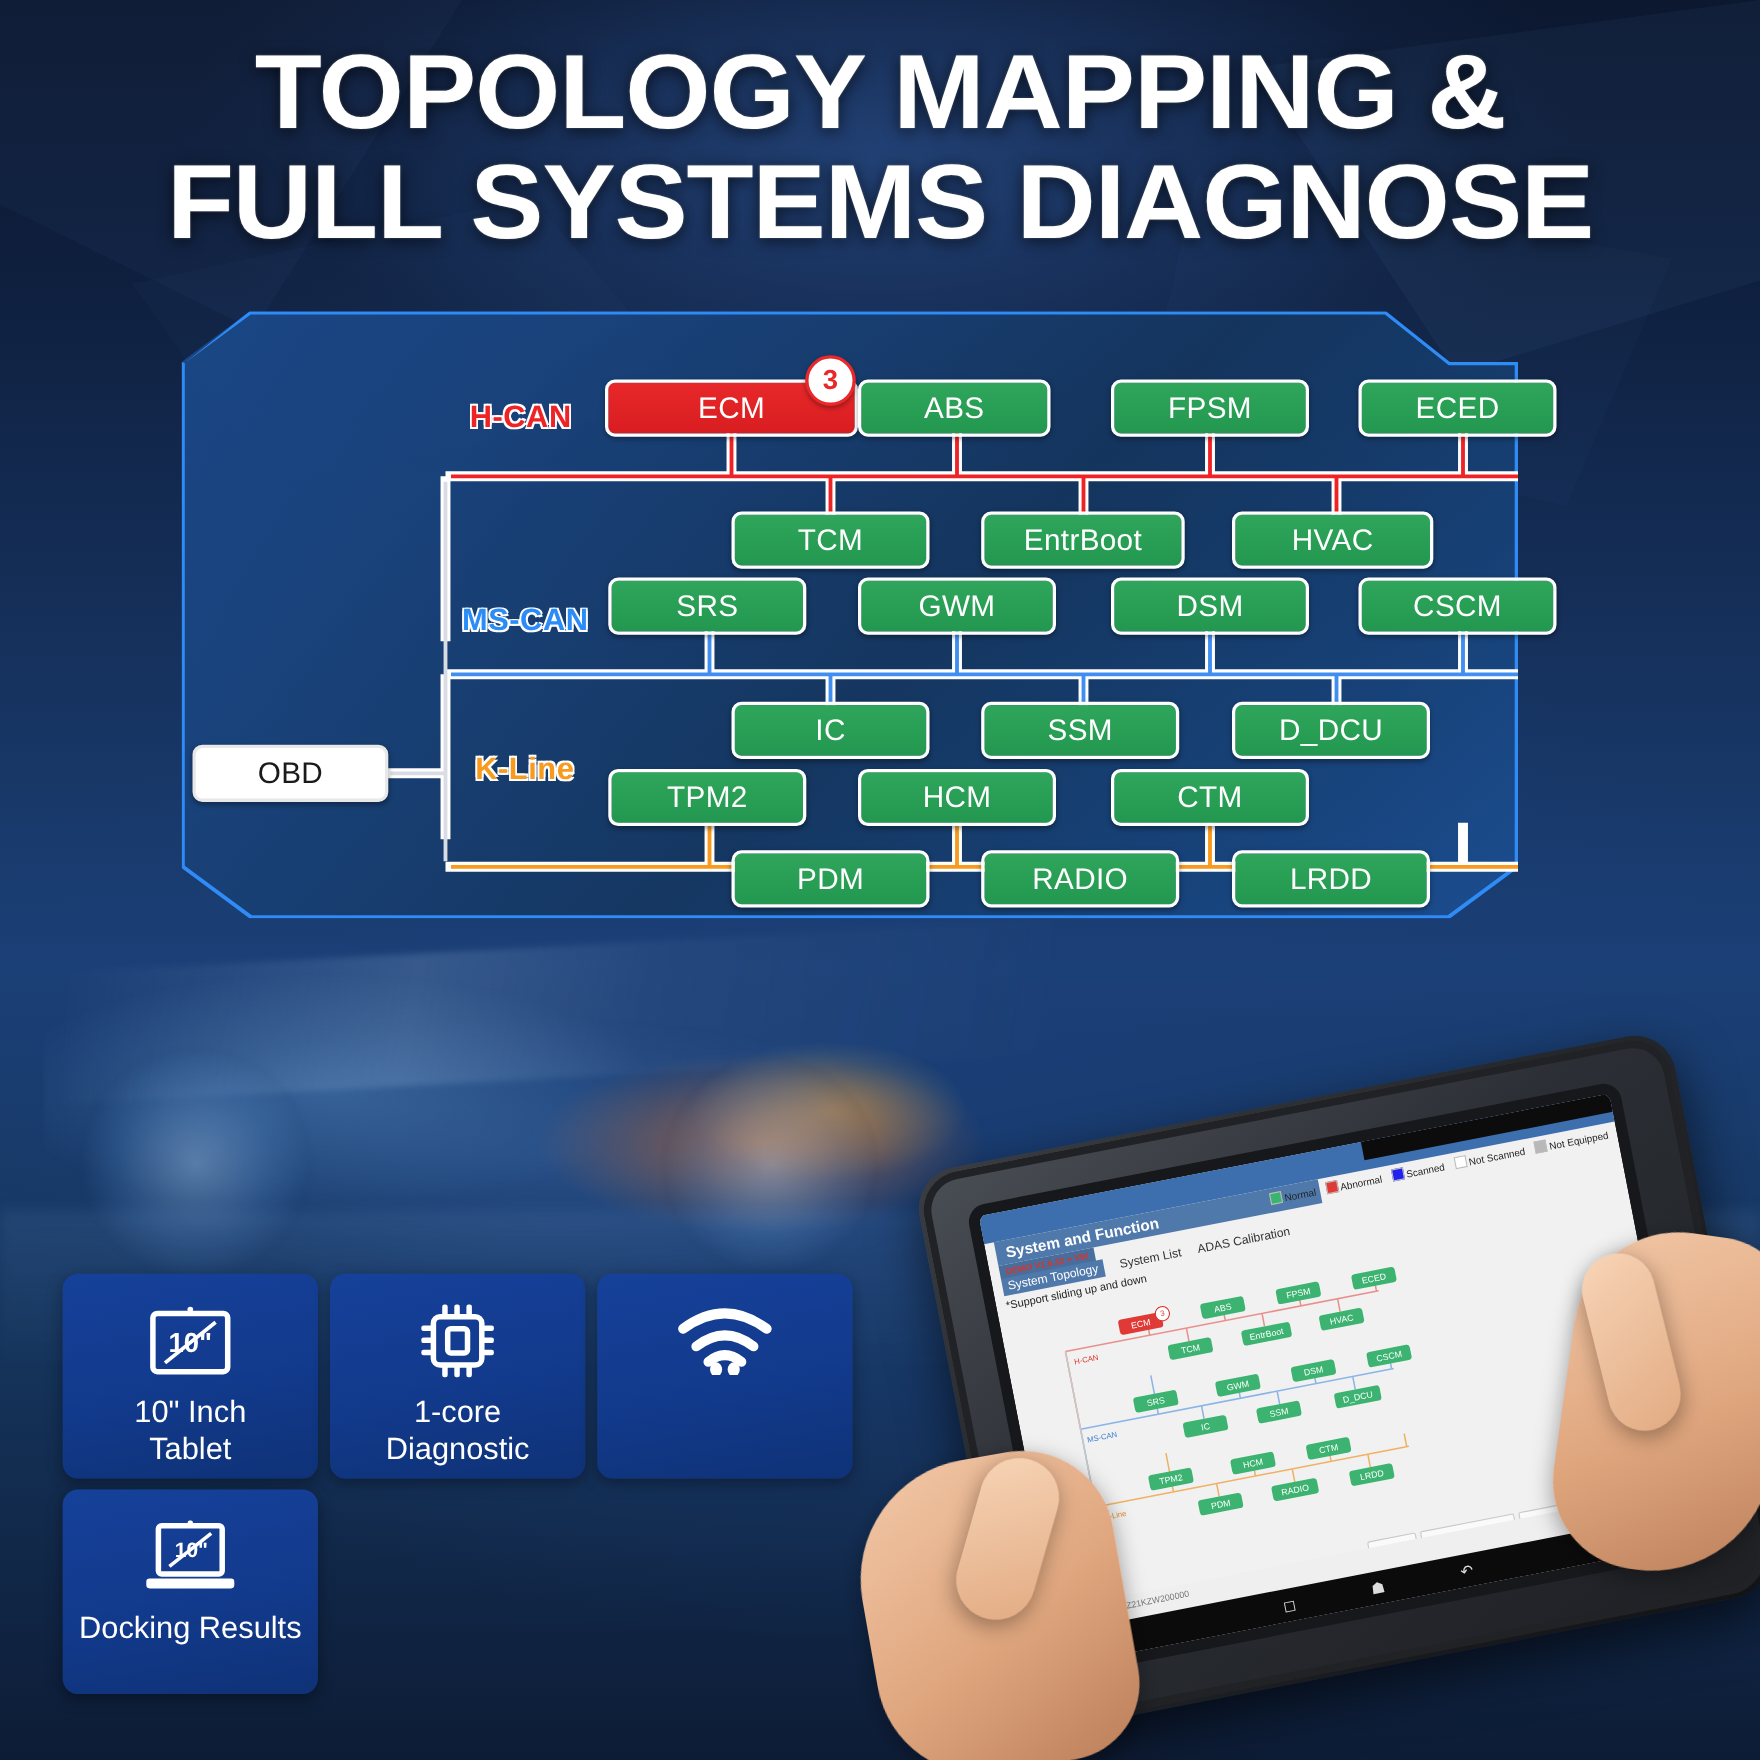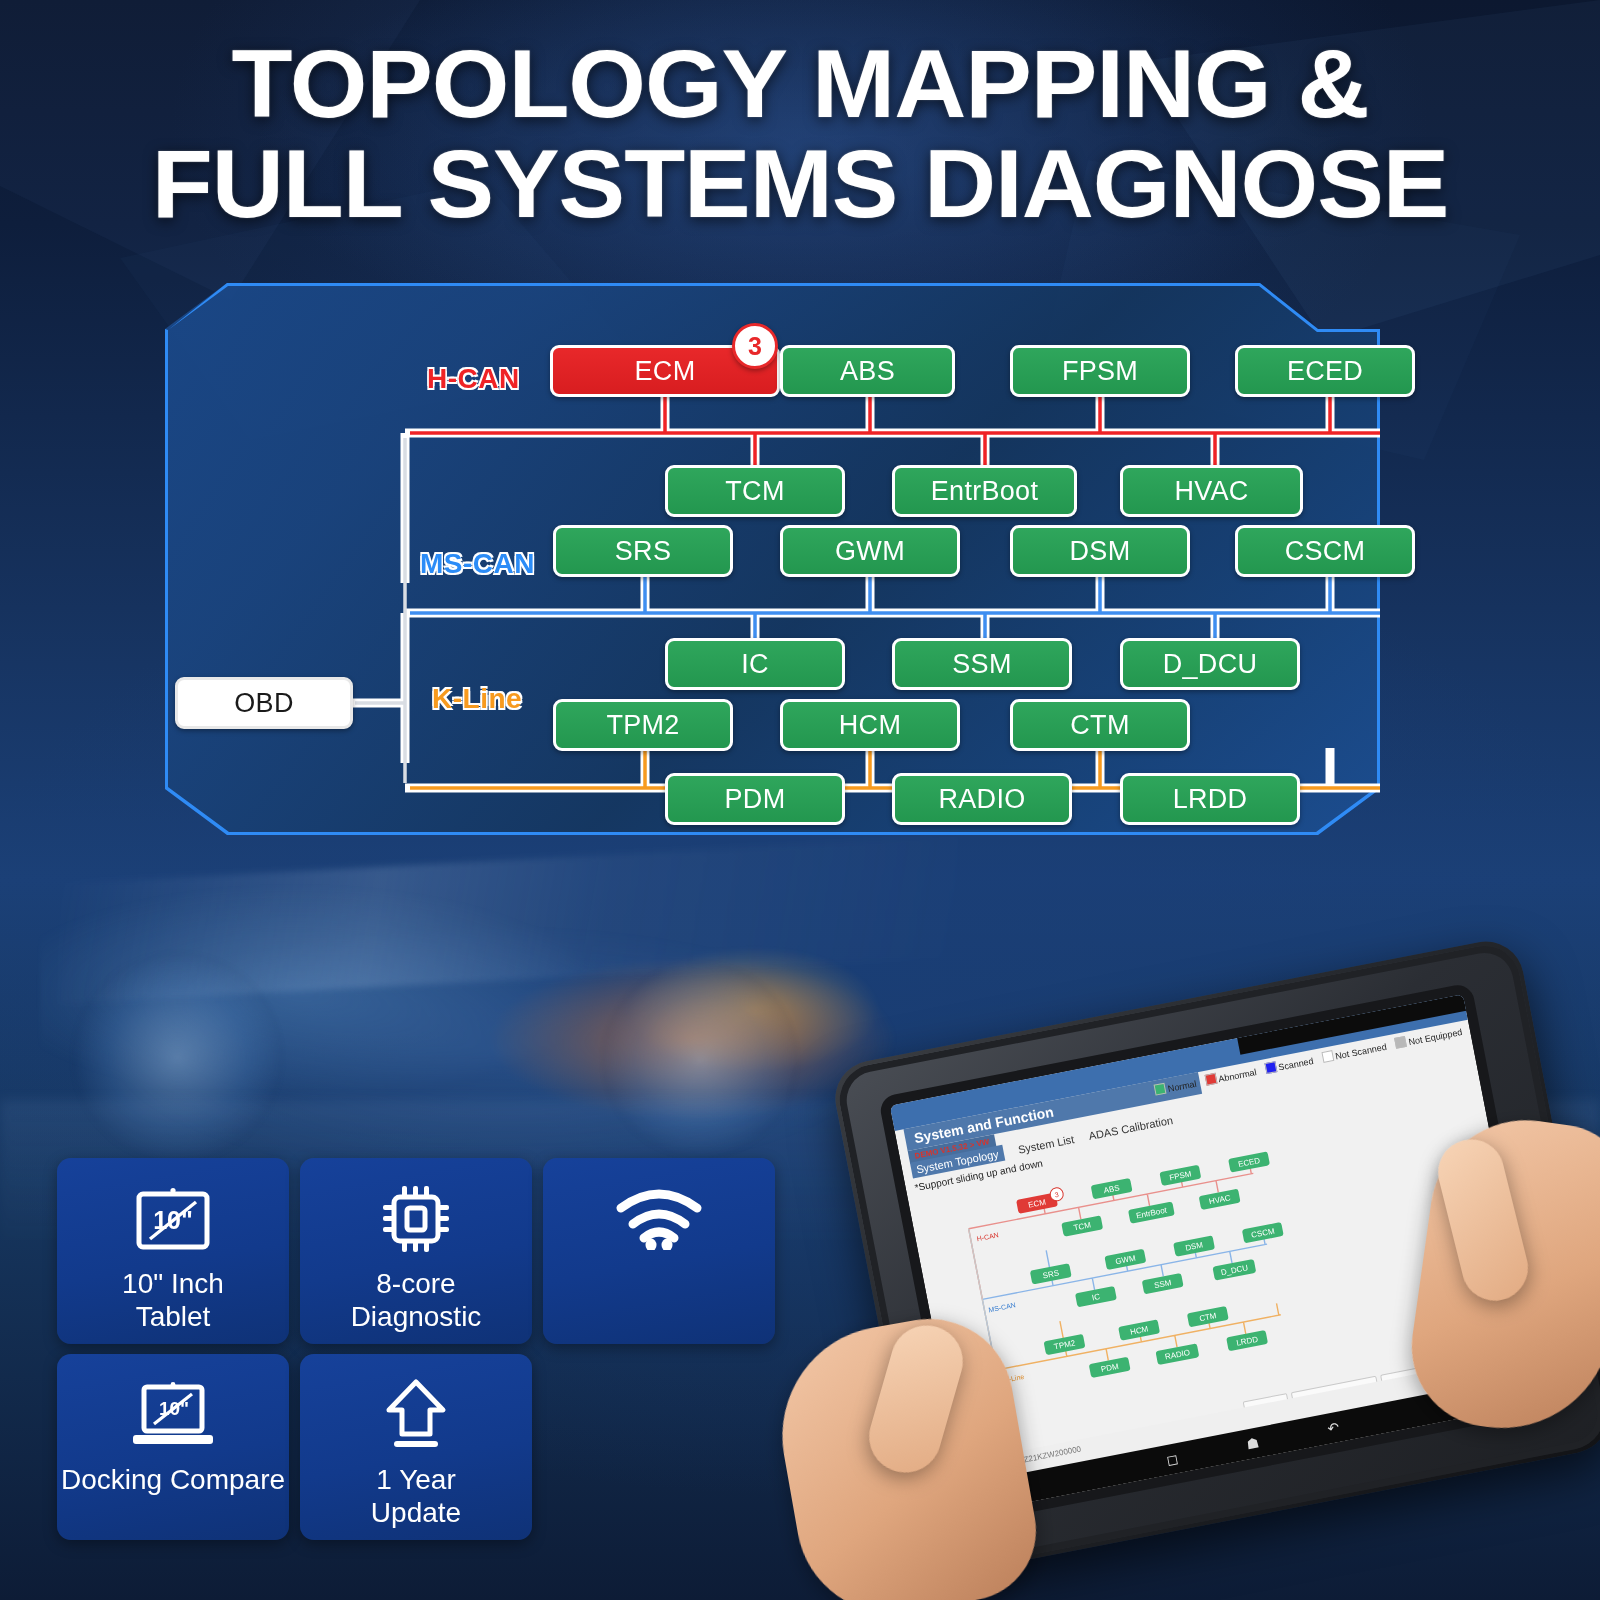--- a/index.html
+++ b/index.html
@@ -280,21 +280,21 @@
             <rect x="45" y="59" width="5" height="11" rx="2"></rect>
           <rect x="4" y="23" width="11" height="5" rx="2"></rect>
             <rect x="4" y="34" width="11" height="5" rx="2"></rect>
             <rect x="4" y="45" width="11" height="5" rx="2"></rect>
           <rect x="59" y="23" width="11" height="5" rx="2"></rect>
             <rect x="59" y="34" width="11" height="5" rx="2"></rect>
             <rect x="59" y="45" width="11" height="5" rx="2"></rect>
         </g>
       </svg>
     </div>
-    <div class="cap"><span>8-core</span><br><span>Diagnostic</span></div>
+    <div class="cap"><span>1-core</span><br><span>Diagnostic</span></div>
   </div>
 
   <div class="card">
     <div class="ic">
       <svg width="92" height="62" viewBox="0 0 92 62">
         <g fill="none" stroke="#fff" stroke-width="9" stroke-linecap="round">
           <path d="M8 20 Q46 -8 84 20"></path>
           <path d="M20 36 Q46 16 72 36"></path>
           <path d="M31 50 Q46 38 61 50"></path>
         </g>
@@ -307,32 +307,23 @@
   <div class="card">
     <div class="ic">
       <svg width="90" height="66" viewBox="0 0 90 66">
         <rect x="16" y="5" width="58" height="44" rx="3" fill="none" stroke="#fff" stroke-width="5"></rect>
         <circle cx="45" cy="2.5" r="2.4" fill="#fff"></circle>
         <path d="M26 42 L64 12" stroke="#fff" stroke-width="3.2" fill="none"></path>
         <text x="46" y="33" fill="#fff" font-size="19" font-weight="bold" text-anchor="middle" font-family="Liberation Sans, sans-serif">10"</text>
         <rect x="5" y="53" width="80" height="9" rx="3" fill="#fff"></rect>
       </svg>
     </div>
-    <div class="cap"><span>Docking Compare</span></div>
+    <div class="cap"><span>Docking Results</span></div>
   </div>
 
-  <div class="card">
-    <div class="ic">
-      <svg width="66" height="76" viewBox="0 0 66 76">
-        <path d="M33 5 L60 33 L47 33 L47 57 L19 57 L19 33 L6 33 Z" fill="none" stroke="#fff" stroke-width="5" stroke-linejoin="round"></path>
-        <rect x="11" y="64" width="44" height="6" rx="3" fill="#fff"></rect>
-      </svg>
-    </div>
-    <div class="cap"><span>1 Year</span><br><span>Update</span></div>
-  </div>
 </div>
 
 <div id="tablet">
   <div id="shell"></div>
   <div id="bezelgrip"></div>
 
   <div id="screen">
     <div id="ui">
       <div id="topbar">
         <span class="tb" style="right:140px;">☖</span>

